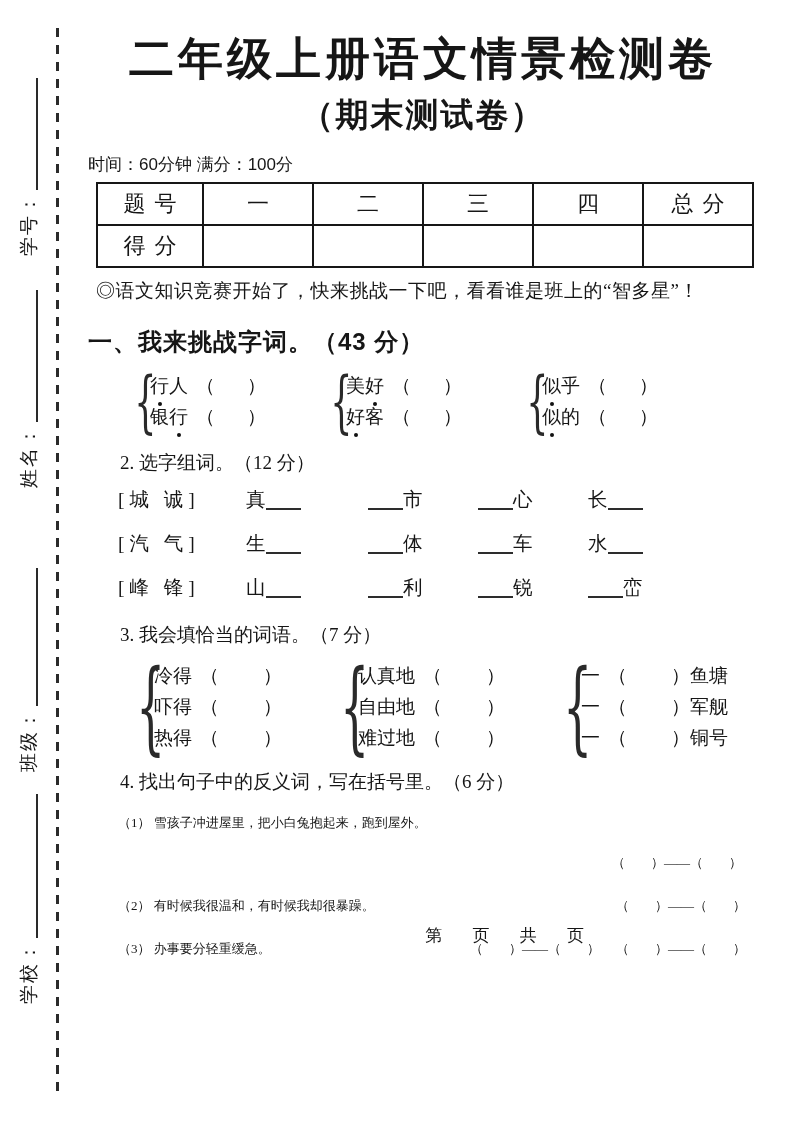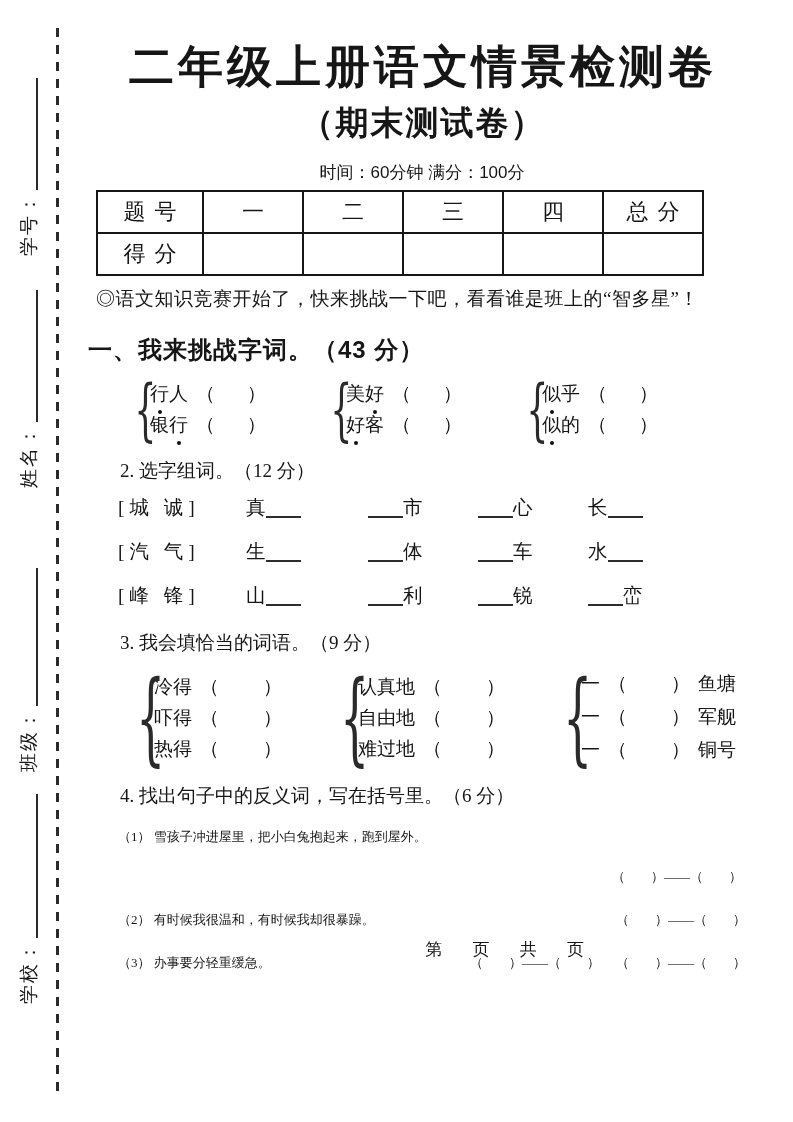--- a/index.html
+++ b/index.html
@@ -7,47 +7,47 @@
         font-family:"Liberation Serif",serif;color:#161616;}
   
   .cutline{position:absolute;left:56px;top:28px;width:3px;height:1064px;
            background:repeating-linear-gradient(#2b2b2b 0 9px,transparent 9px 17px);}
   .vfield{position:absolute;left:16px;transform:rotate(-90deg);transform-origin:0 0;
           display:flex;align-items:flex-end;font-size:19px;letter-spacing:2px;white-space:nowrap;}
   .vf1{top:256px;width:180px}.vf2{top:488px;width:200px}
   .vf3{top:772px;width:206px}.vf4{top:1004px;width:212px}
   .vline{flex:1;border-bottom:2px solid #2a2a2a;margin:0 2px 4px 3px;height:2px;}
   
-  .content{position:absolute;left:88px;top:16px;width:670px;}
+  .content{position:absolute;left:88px;top:8px;width:670px;}
   .title{margin:24px 0 0 0;font-family:"Liberation Sans",sans-serif;font-weight:700;
          font-size:45px;line-height:1.18;text-align:center;letter-spacing:4px;}
   .subtitle{margin:8px 0 0 0;font-family:"Liberation Sans",sans-serif;font-weight:700;
             font-size:33px;text-align:center;letter-spacing:2px;}
-  .meta{margin-top:15px;text-align:center;font-family:"Liberation Sans",sans-serif;
+  .meta{margin-top:15px;text-align:left;font-family:"Liberation Sans",sans-serif;
         font-size:17px;padding-right:2px;}
-  .score{margin:6px 0 0 8px;border-collapse:collapse;width:608px;table-layout:fixed;}
+  .score{margin:6px 0 0 8px;border-collapse:collapse;width:658px;table-layout:fixed;}
   .score th,.score td{border:2.5px solid #161616;height:40px;text-align:center;
         font-size:22px;font-weight:400;padding:0;}
   .score .c0{width:104px;}
   .tlabel{letter-spacing:.42em;text-indent:.42em;}
   .intro{margin:10px 0 4px 8px;font-size:19px;letter-spacing:.5px;}
   .sec-title{margin:22px 0 0 0;font-family:"Liberation Sans",sans-serif;font-weight:700;
              font-size:24px;letter-spacing:1px;}
   .qlabel{margin:18px 0 0 32px;font-size:19px;}
   
   .bgroups{display:flex;margin:12px 0 0 42px;}
   .q1g{gap:60px;}.q3g{gap:52px;}
   .bgroup{display:flex;align-items:center;}
   .brace{display:inline-block;font-family:"DejaVu Serif",serif;font-weight:200;
          line-height:1;color:#2a2a2a;text-align:center;}
   .b2{font-size:60px;width:20px;transform:scale(.58,1.12);}
   .b3{font-size:92px;width:24px;transform:scale(.5,1.1);}
   .brows .row{line-height:31px;font-size:19px;white-space:nowrap;}
   .word{margin-right:8px;}
-  .suf{margin-left:8px;font-family:Liberation Mono, monospace;}
+  .suf{}
   .gap{display:inline-block;}
   .g1{width:32px;}.g3{width:44px;}.g4{width:26px;}
   .dc{position:relative;display:inline-block;}
   .dc.dot::after{content:"";position:absolute;left:50%;margin-left:-2px;bottom:-5px;
                  width:4.5px;height:4.5px;border-radius:50%;background:#111;}
   
   .q2-rows{margin:10px 0 0 30px;}
   .q2row{display:flex;align-items:baseline;height:44px;font-size:19.5px;}
   .q2bracket{width:102px;letter-spacing:5px;}
   .q2item{width:110px;}
@@ -159,21 +159,21 @@
         </div>
         <div class="q2row">
           <span class="q2bracket">[峰 锋]</span>
           <span class="q2item">山<span class="blank"></span></span>
           <span class="q2item"><span class="blank"></span>利</span>
           <span class="q2item"><span class="blank"></span>锐</span>
           <span class="q2item"><span class="blank"></span>峦</span>
         </div>
       </div>
 
-    <div class="qlabel" style="margin-top:4px">3. 我会填恰当的词语。（9 分）</div>
+    <div class="qlabel" style="margin-top:4px">3. 我会填恰当的词语。（7 分）</div>
     <div class="bgroups q3g" id="q3-groups">
         <div class="bgroup">
           <span class="brace b3">{</span>
           <div class="brows">
             <div class="row"><span class="word">冷得</span>（<span class="gap g3"></span>）</div>
             <div class="row"><span class="word">吓得</span>（<span class="gap g3"></span>）</div>
             <div class="row"><span class="word">热得</span>（<span class="gap g3"></span>）</div>
           </div>
         </div>
         <div class="bgroup">

